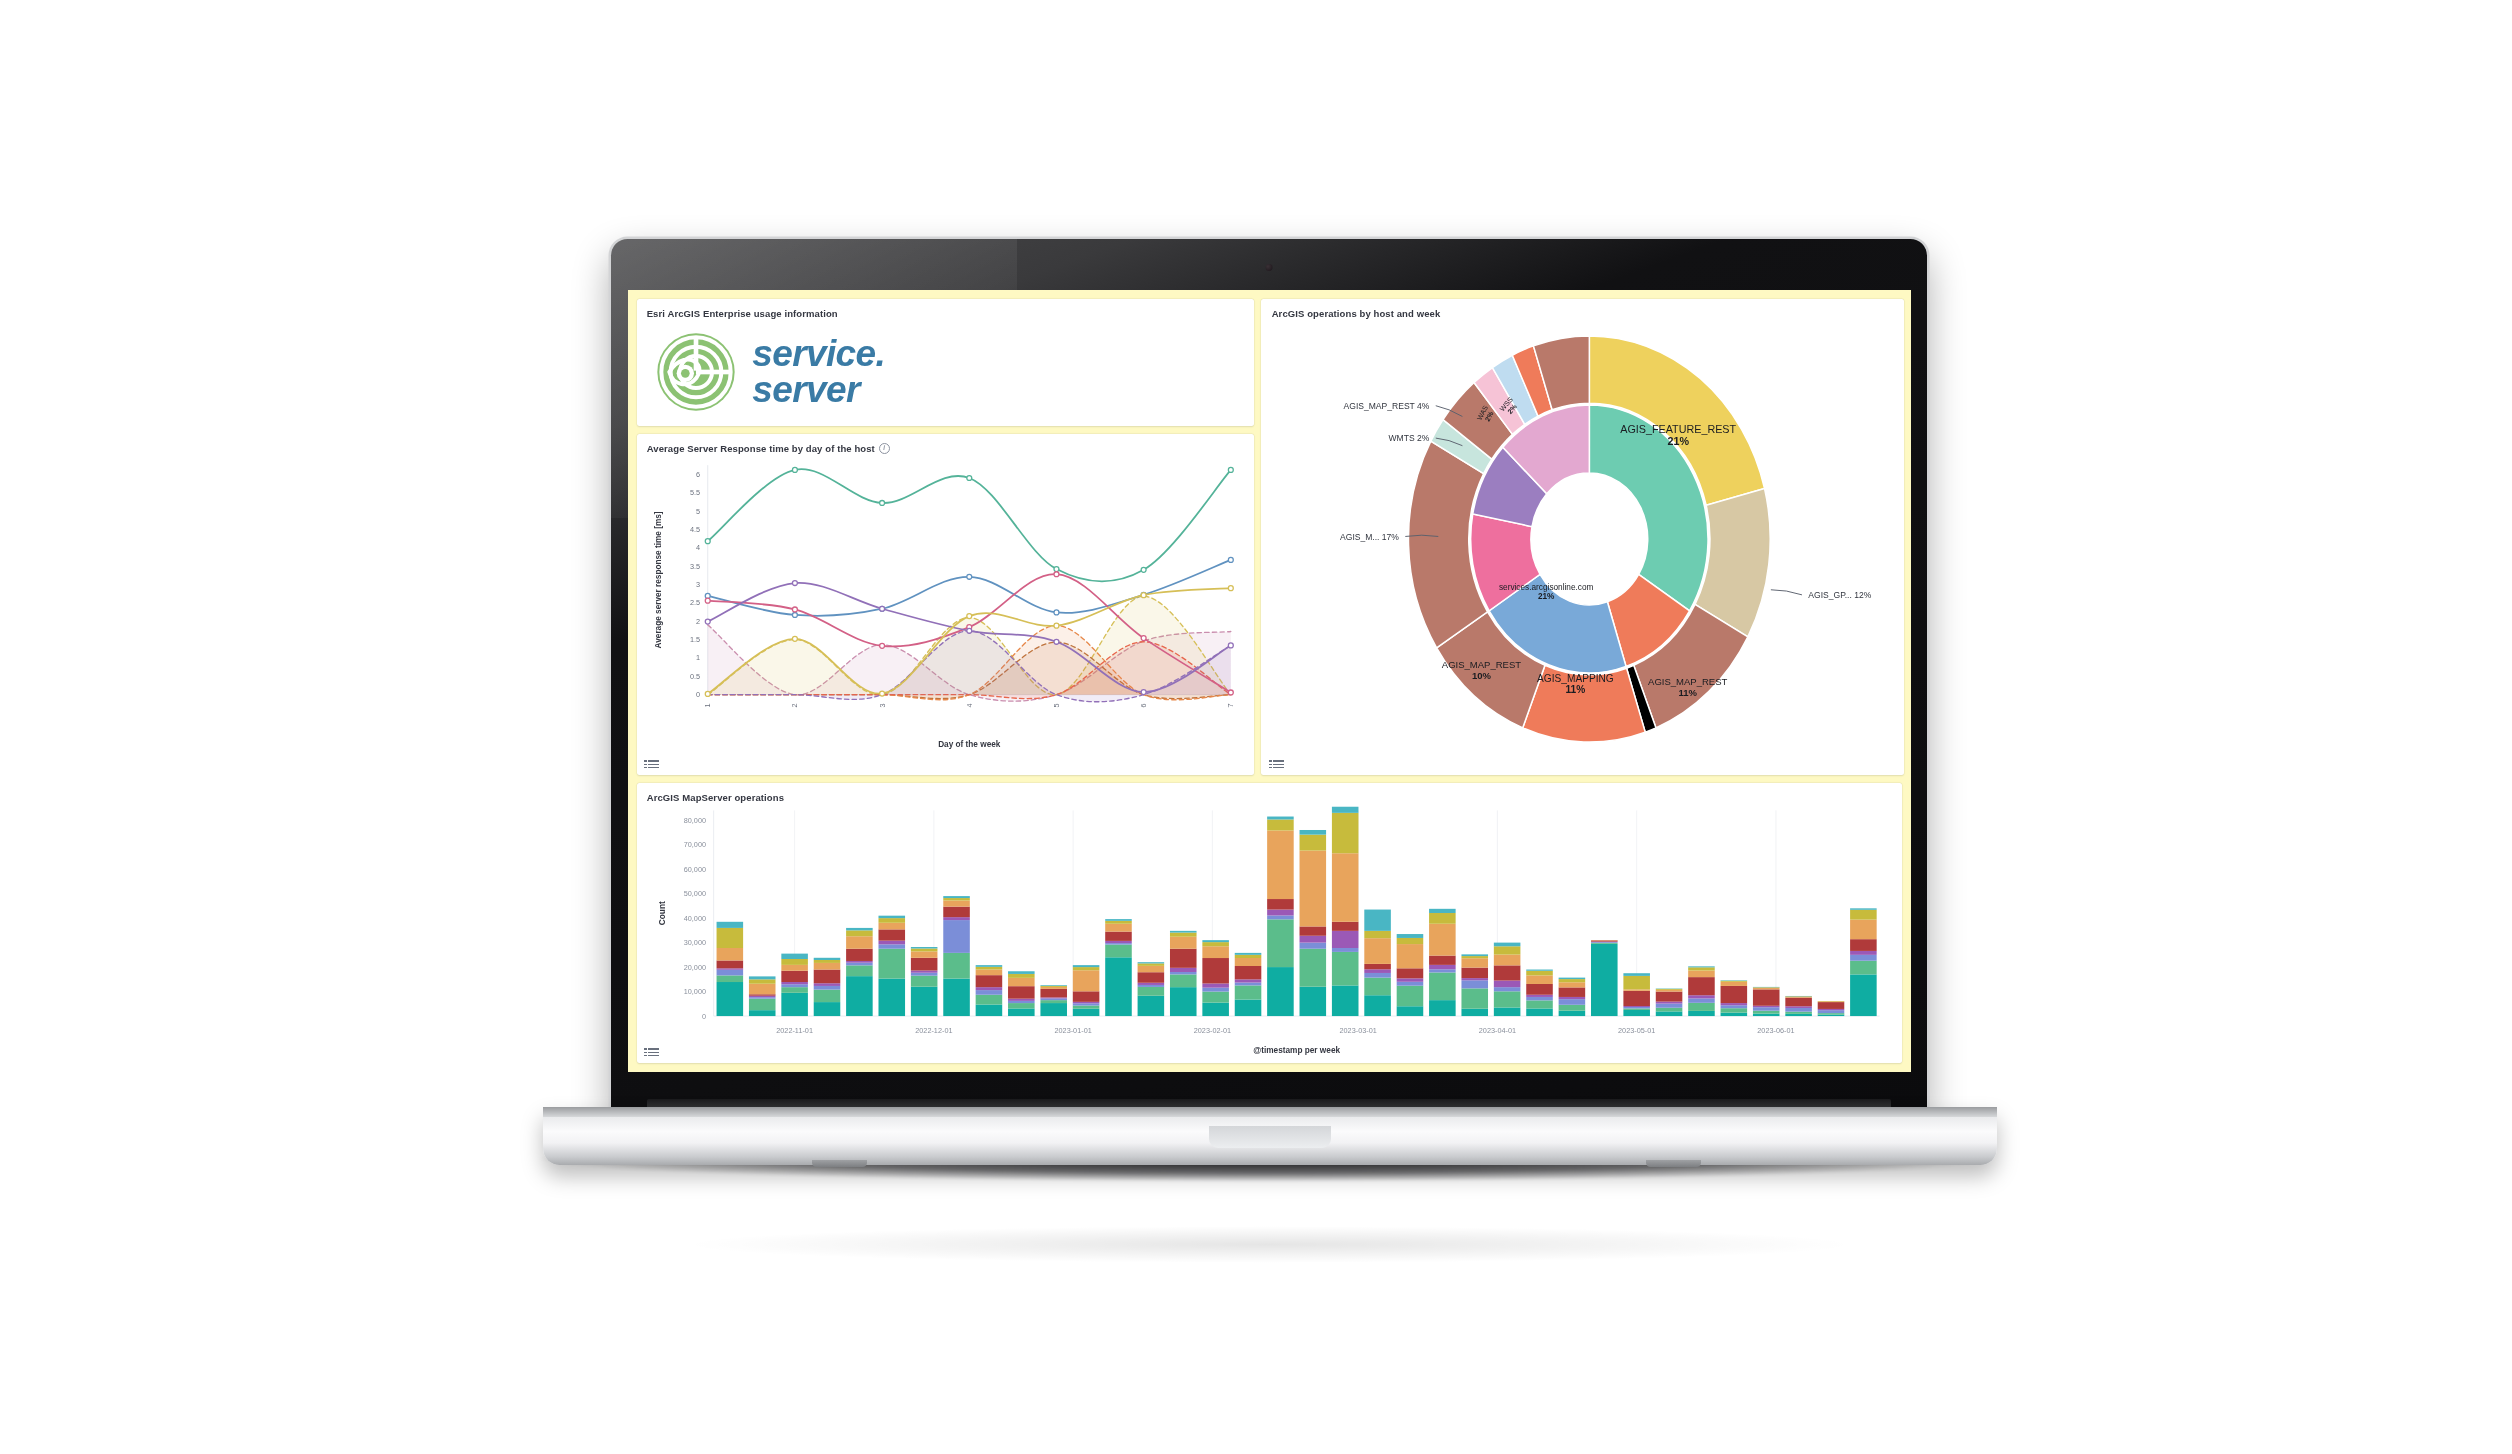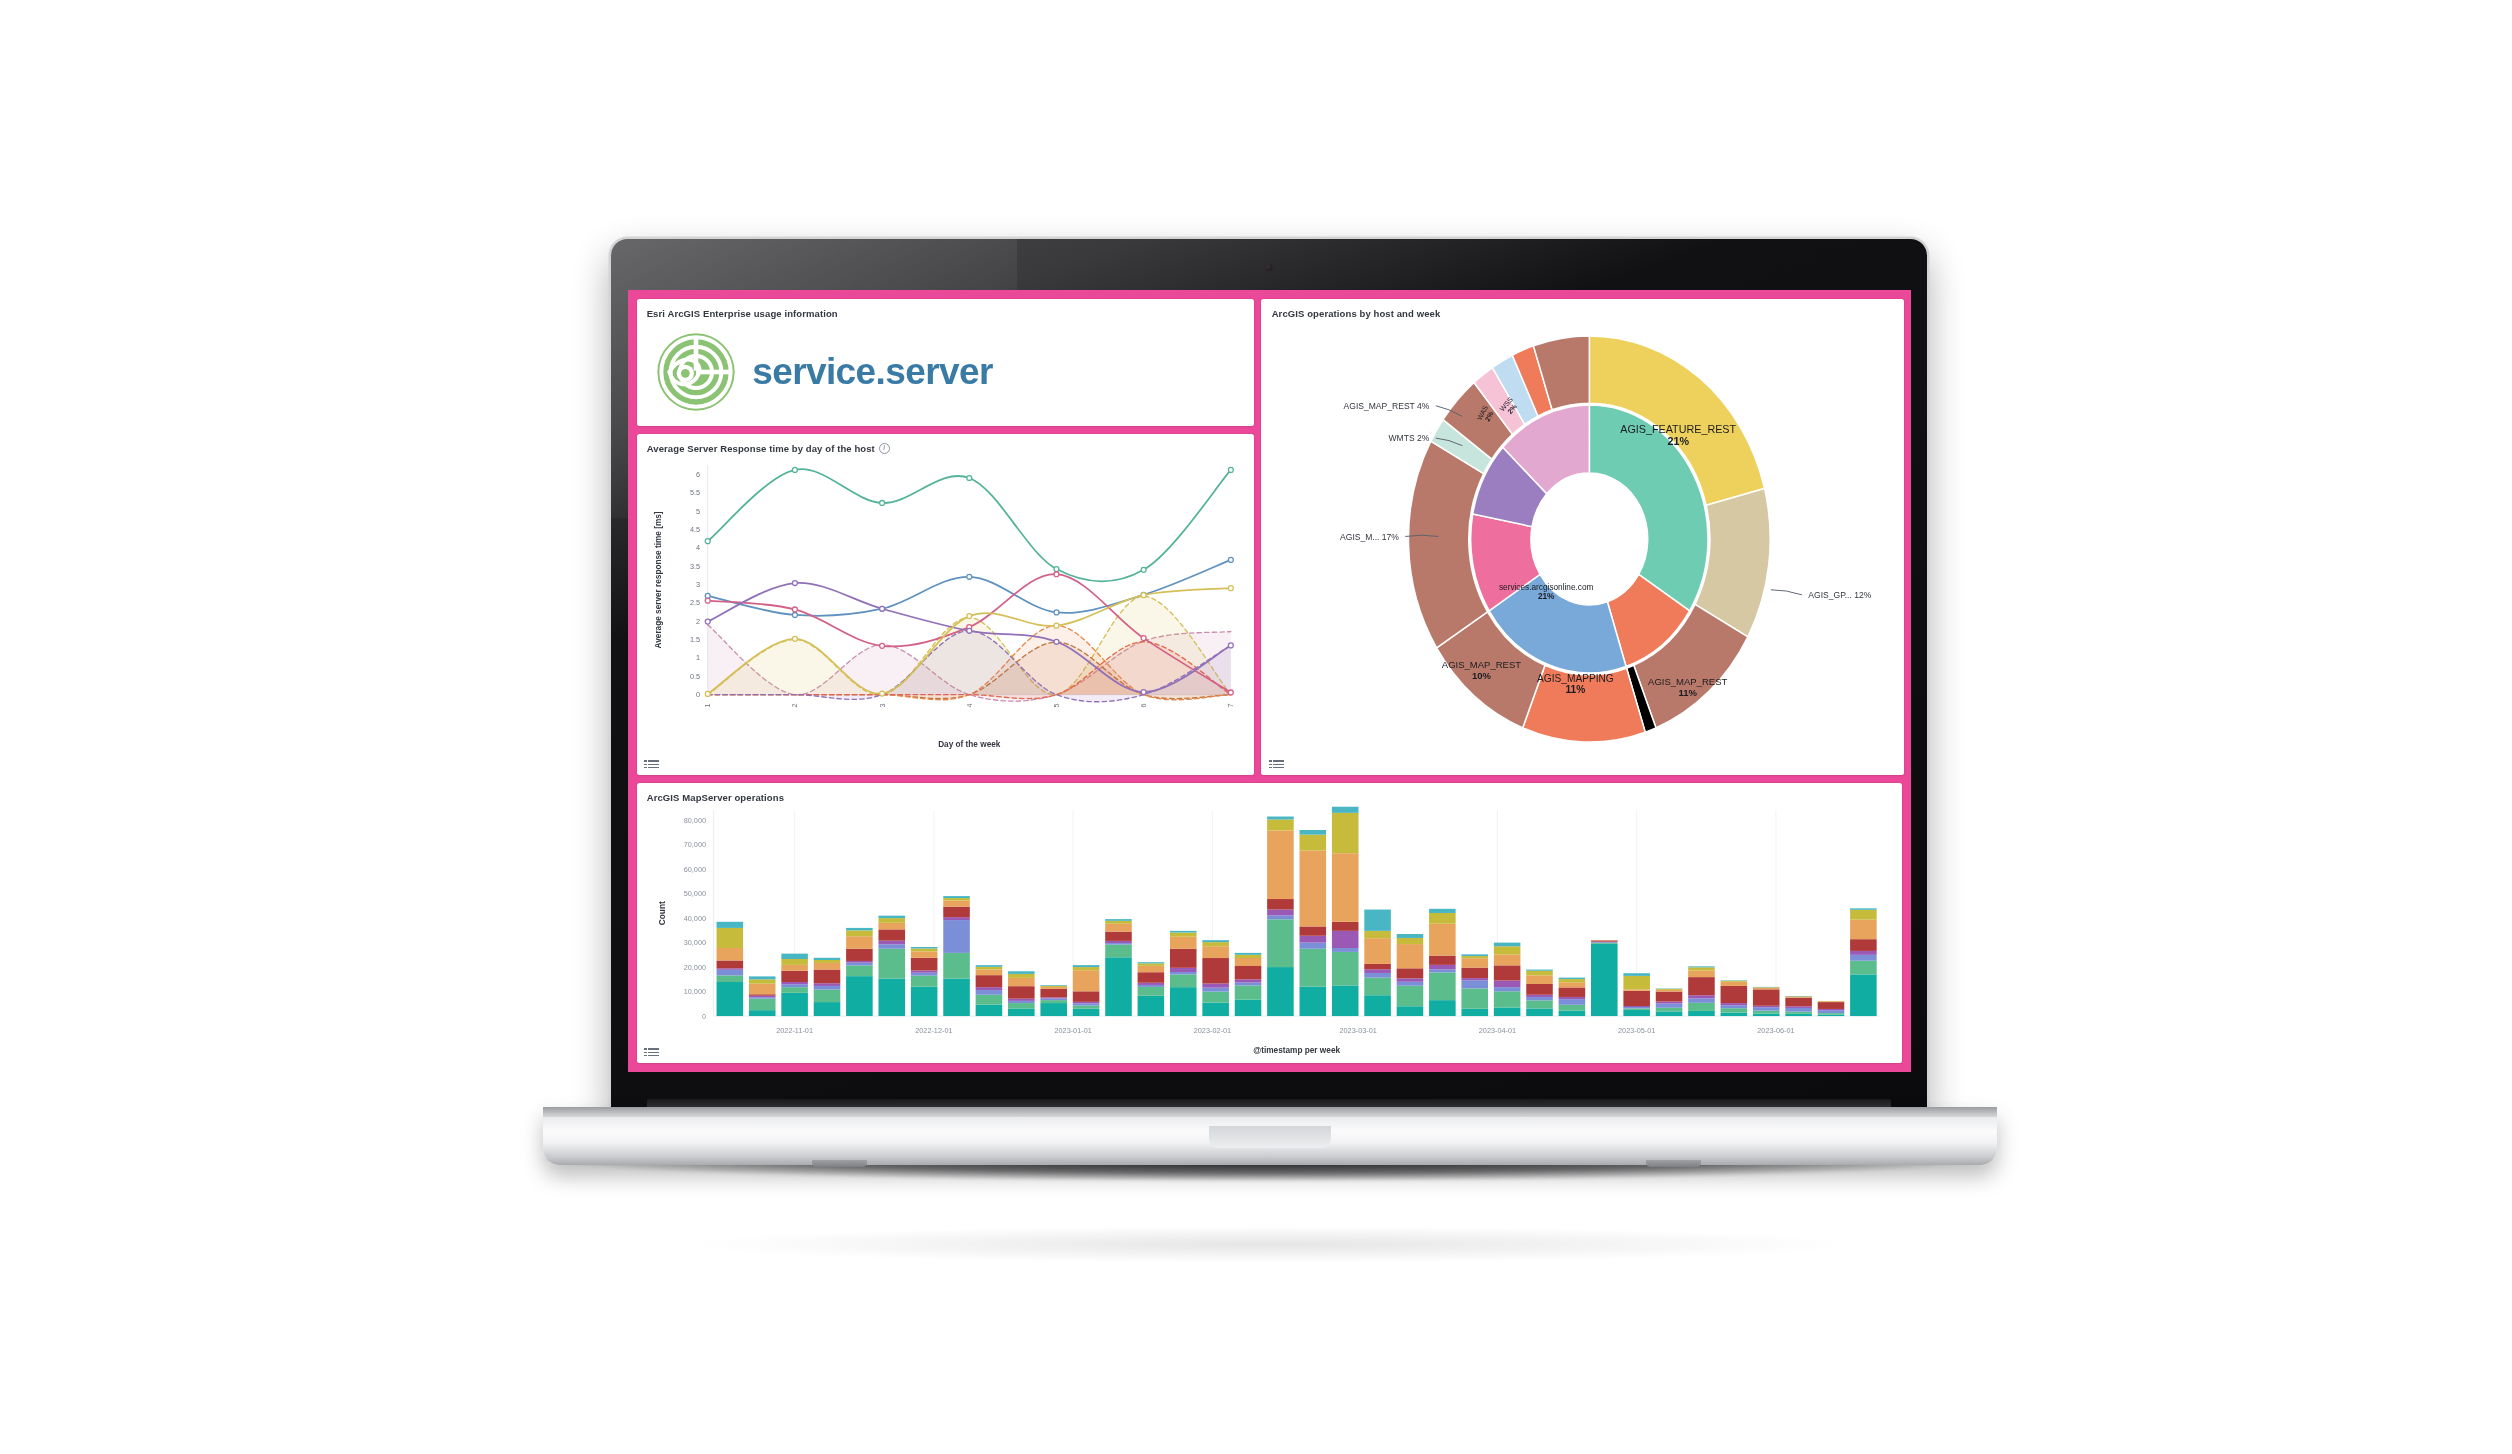--- a/index.html
+++ b/index.html
@@ -40,21 +40,21 @@
        background:linear-gradient(180deg,#9fa1a4,#7d7f82);}
   .foot.l{left:812px;} .foot.r{left:1646px;}
   .shadow-strip{position:absolute;left:241px;top:1134px;width:2050px;height:62px;
        background:radial-gradient(ellipse 48% 50% at 50% 40%,rgba(10,10,12,.92) 0%,rgba(20,20,24,.55) 46%,rgba(255,255,255,0) 74%);
        filter:blur(1.3px);}
   .shadow-soft{position:absolute;left:457px;top:1219px;width:1625px;height:51px;
        background:radial-gradient(ellipse 50% 50% at 50% 50%,rgba(0,0,0,.10) 0%,rgba(0,0,0,0) 72%);}
 
   
   .dash{position:absolute;left:0;top:0;width:1283px;height:782px;
-        background:#ec4899;padding:9px;box-sizing:border-box;
+        background:#fef9c3;padding:9px;box-sizing:border-box;
         display:flex;flex-direction:column;gap:7.6px;}
   .row-top{display:flex;gap:7.6px;height:476px;}
   .col-left{width:49%;display:flex;flex-direction:column;gap:7.6px;}
   .col-right{flex:1;}
   .panel{background:#ffffff;border-radius:2.5px;box-sizing:border-box;
          box-shadow:0 0.6px 1.9px rgba(22,27,34,.10),0 0 0 0.6px rgba(22,27,34,.045);
          position:relative;padding:9px 10.2px;overflow:hidden;}
   .panel-title{font-size:9.5px;font-weight:700;color:#343741;letter-spacing:0.1px;
                margin:0 0 1.3px 0;display:flex;align-items:center;gap:3.8px;}
   .info-icon{display:inline-block;width:9px;height:9px;border-radius:50%;
@@ -66,21 +66,21 @@
   .row-bottom{flex:1;}
 
   .legend-btn{position:absolute;left:7.6px;bottom:5.7px;width:11.4px;height:9px;cursor:pointer;}
   .legend-btn i{display:block;height:1.3px;background:#69707d;margin-bottom:1.9px;}
   .legend-btn i:nth-child(odd){width:2.5px;}
   .legend-btn i:nth-child(even){width:11.4px;margin-top:-3.2px;margin-left:3.8px;}
 
   
   .logo-wrap{display:flex;align-items:center;gap:16.5px;padding:11.4px 6.3px 0 9px;}
   .logo-mark{width:80px;height:80px;flex:none;}
-  .logo-text{display:flex;flex-direction:row;line-height:.96;}
+  .logo-text{display:flex;flex-direction:column;line-height:.96;font-style:italic;}
   .logo-text span{font-size:37px;font-weight:700;color:#3a7ba5;letter-spacing:-0.6px;}
   .logo-dot{color:#84be68;}
 
   
   .axis-label{font-size:13px;font-weight:700;fill:#343741;}
   .tick{font-size:11.5px;fill:#6c727f;}
   .tickbar{font-size:11.5px;fill:#8a909c;}
   svg{display:block;}
 </style>
 </head>

